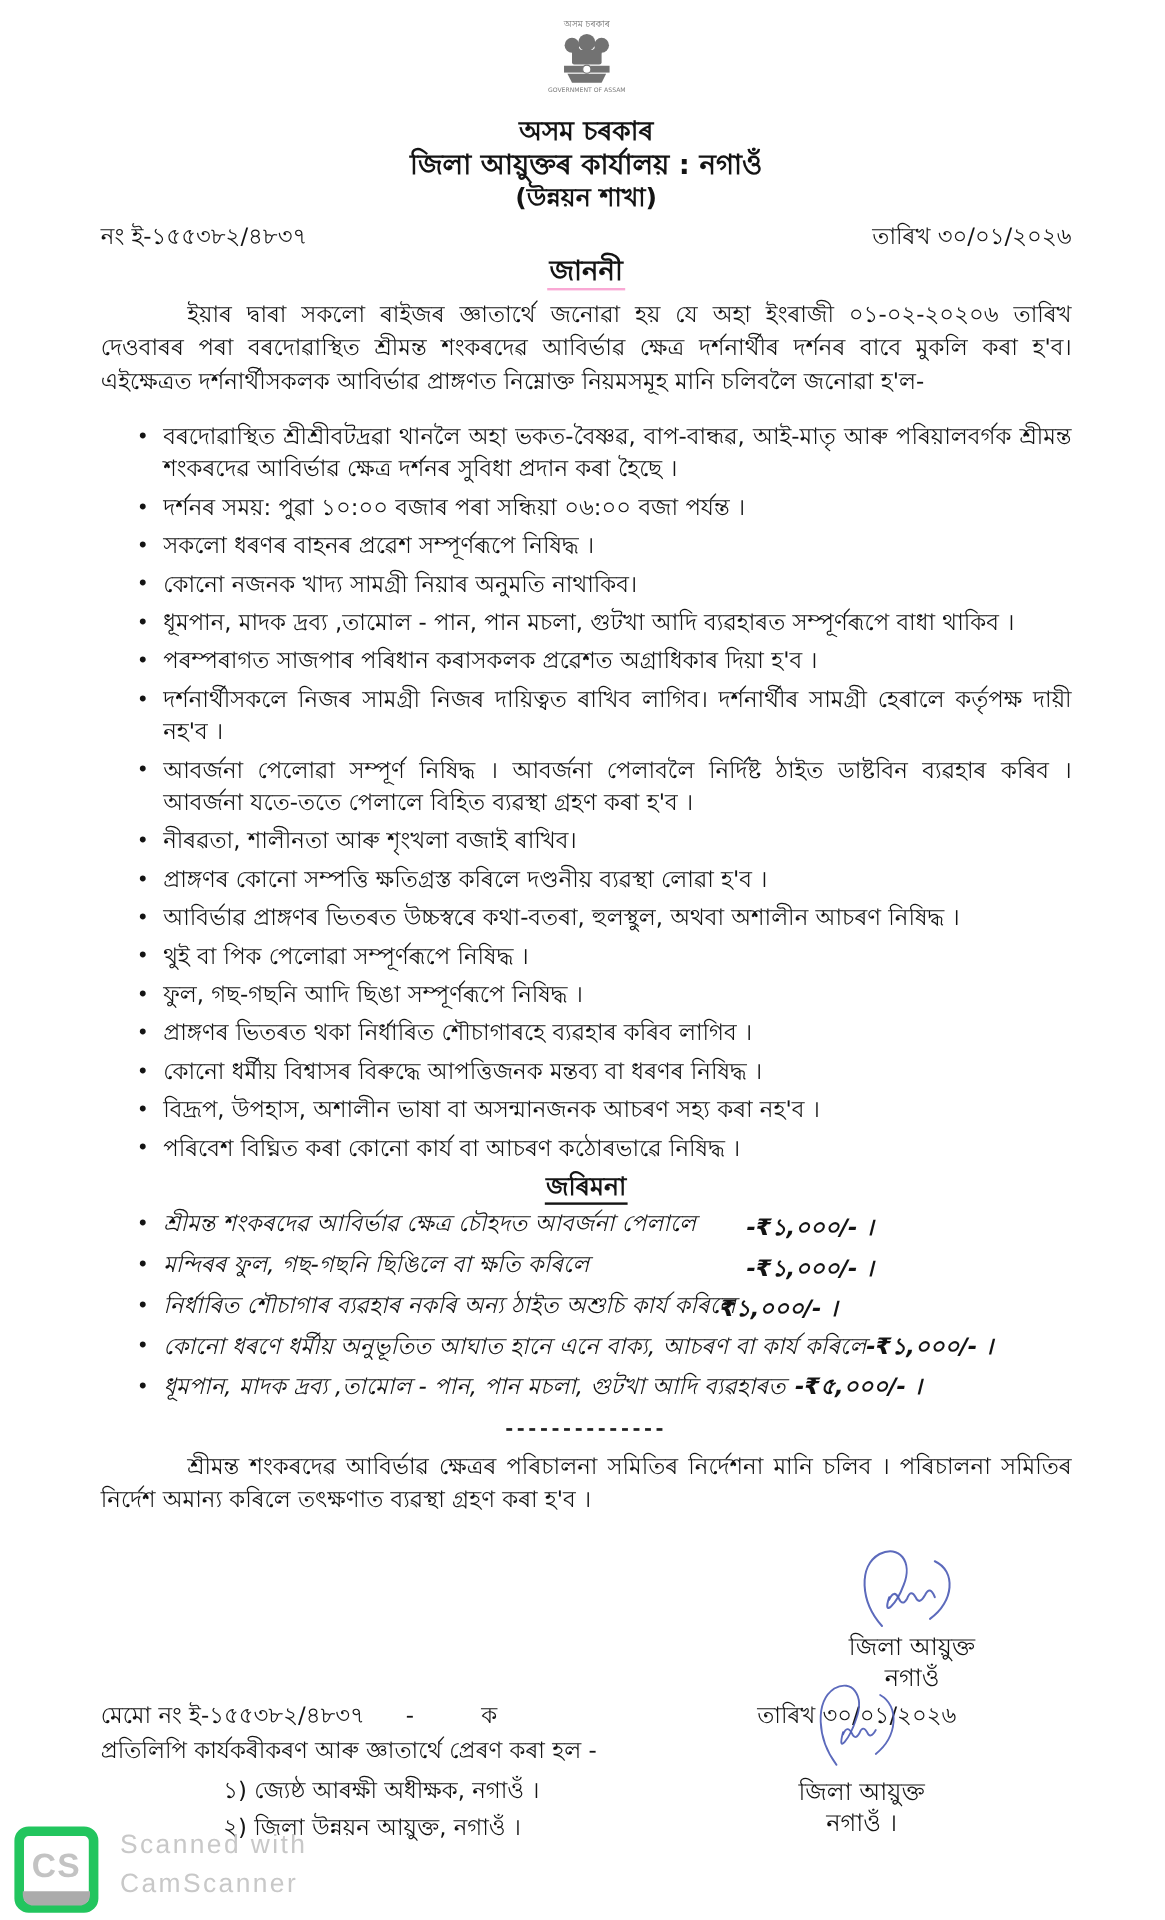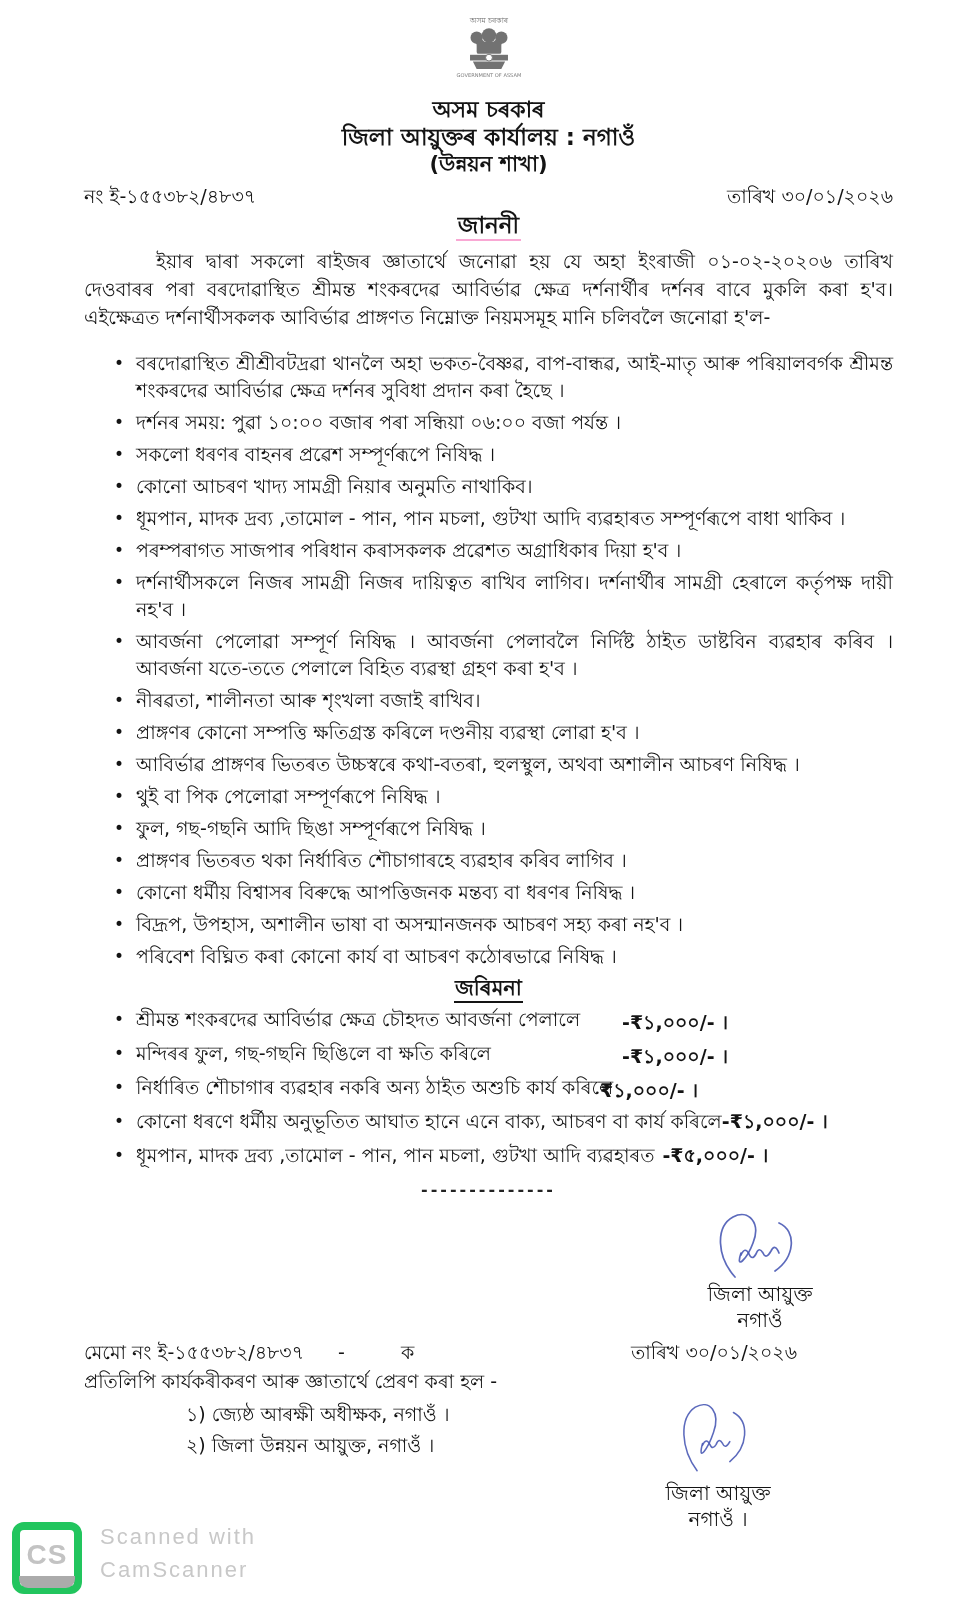--- a/index.html
+++ b/index.html
@@ -30,21 +30,21 @@
   .title span{border-bottom:2px solid #f9a8d4;padding:0 2px 1px;}
   
   .intro{margin-top:8px;text-align:justify;text-indent:72px;line-height:28px;}
   
   ul.rules{list-style:none;margin:14px 0 0 0;padding:0 0 0 36px;}
   ul.rules li{position:relative;padding-left:16px;margin-bottom:5px;text-align:justify;line-height:27px;}
   ul.rules li::before{content:"•";position:absolute;left:-6px;top:0;font-size:17px;}
   
   .pen-title{text-align:center;font-weight:700;font-size:21px;margin:2px 0 4px;}
   .pen-title span{border-bottom:2px solid #141414;padding:0 1px 1px;}
-  ul.pen{list-style:none;margin:0;padding:0 0 0 36px;}
+  ul.pen{list-style:none;margin:0;padding:0 0 0 36px;font-style:italic;}
   ul.pen li{position:relative;padding-left:16px;margin-bottom:7px;line-height:27px;}
   ul.pen li::before{content:"•";position:absolute;left:-6px;top:0;font-size:17px;}
   ul.pen .amt{position:absolute;top:3px;font-weight:700;white-space:nowrap;}
   ul.pen li:nth-of-type(1) .amt{left:502px;}
   ul.pen li:nth-of-type(2) .amt{left:502px;}
   ul.pen li:nth-of-type(3) .amt{left:480px;font-weight:700;}
   ul.pen li:nth-of-type(4) .amt{position:static;margin-left:0;}
   ul.pen li:nth-of-type(5) .amt{position:static;margin-left:8px;}
   .sep{text-align:center;letter-spacing:3px;font-weight:700;color:#222;margin:2px 0 0;font-size:16px;}
   .closing{margin-top:4px;text-align:justify;text-indent:72px;line-height:28px;}
@@ -111,21 +111,21 @@
   <p class="intro">ইয়াৰ দ্বাৰা সকলো ৰাইজৰ জ্ঞাতাৰ্থে জনোৱা হয় যে অহা ইংৰাজী ০১-০২-২০২০৬ তাৰিখ দেওবাৰৰ পৰা বৰদোৱাস্থিত শ্ৰীমন্ত শংকৰদেৱ আবিৰ্ভাৱ ক্ষেত্ৰ দৰ্শনাৰ্থীৰ দৰ্শনৰ বাবে মুকলি কৰা হ'ব। এইক্ষেত্ৰত দৰ্শনাৰ্থীসকলক আবিৰ্ভাৱ প্ৰাঙ্গণত নিম্নোক্ত নিয়মসমূহ মানি চলিবলৈ জনোৱা হ'ল-</p>
 
   <ul class="rules">
 
       <li><span>বৰদোৱাস্থিত শ্ৰীশ্ৰীবটদ্ৰৱা থানলৈ অহা ভকত-বৈষ্ণৱ, বাপ-বান্ধৱ, আই-মাতৃ আৰু পৰিয়ালবৰ্গক শ্ৰীমন্ত শংকৰদেৱ আবিৰ্ভাৱ ক্ষেত্ৰ দৰ্শনৰ সুবিধা প্ৰদান কৰা হৈছে ।</span></li>
 
       <li><span>দৰ্শনৰ সময়: পুৱা ১০:০০ বজাৰ পৰা সন্ধিয়া ০৬:০০ বজা পৰ্যন্ত ।</span></li>
 
       <li><span>সকলো ধৰণৰ বাহনৰ প্ৰৱেশ সম্পূৰ্ণৰূপে নিষিদ্ধ ।</span></li>
 
-      <li><span>কোনো আচৰণ খাদ্য সামগ্ৰী নিয়াৰ অনুমতি নাথাকিব।</span></li>
+      <li><span>কোনো নজনক খাদ্য সামগ্ৰী নিয়াৰ অনুমতি নাথাকিব।</span></li>
 
       <li><span>ধূমপান, মাদক দ্ৰব্য ,তামোল - পান, পান মচলা, গুটখা আদি ব্যৱহাৰত সম্পূৰ্ণৰূপে বাধা থাকিব ।</span></li>
 
       <li><span>পৰম্পৰাগত সাজপাৰ পৰিধান কৰাসকলক প্ৰৱেশত অগ্ৰাধিকাৰ দিয়া হ'ব ।</span></li>
 
       <li><span>দৰ্শনাৰ্থীসকলে নিজৰ সামগ্ৰী নিজৰ দায়িত্বত ৰাখিব লাগিব। দৰ্শনাৰ্থীৰ সামগ্ৰী হেৰালে কৰ্তৃপক্ষ দায়ী নহ'ব ।</span></li>
 
 
       <li><span>আবৰ্জনা পেলোৱা সম্পূৰ্ণ নিষিদ্ধ । আবৰ্জনা পেলাবলৈ নিৰ্দিষ্ট ঠাইত ডাষ্টবিন ব্যৱহাৰ কৰিব । আবৰ্জনা যতে-ততে পেলালে বিহিত ব্যৱস্থা গ্ৰহণ কৰা হ'ব ।</span></li>
 
@@ -157,20 +157,21 @@
 
       <li><span class="p-text">নিৰ্ধাৰিত শৌচাগাৰ ব্যৱহাৰ নকৰি অন্য ঠাইত অশুচি কাৰ্য কৰিলে</span><span class="amt">₹১,০০০/-  ।</span></li>
 
       <li><span class="p-text">কোনো ধৰণে ধৰ্মীয় অনুভূতিত আঘাত হানে এনে বাক্য, আচৰণ বা কাৰ্য কৰিলে</span><span class="amt">-₹১,০০০/- ।</span></li>
 
       <li><span class="p-text">ধূমপান, মাদক দ্ৰব্য ,তামোল - পান, পান মচলা, গুটখা আদি ব্যৱহাৰত</span><span class="amt">-₹৫,০০০/- ।</span></li>
     </ul>
 
   <div class="sep">--------------</div>
 
+  <p class="closing">শ্ৰীমন্ত শংকৰদেৱ আবিৰ্ভাৱ ক্ষেত্ৰৰ পৰিচালনা সমিতিৰ নিৰ্দেশনা মানি চলিব । পৰিচালনা সমিতিৰ নিৰ্দেশ অমান্য কৰিলে তৎক্ষণাত ব্যৱস্থা গ্ৰহণ কৰা হ'ব  ।</p>
 
   <div class="sig-block sig1">
     <svg class="sig-scribble" width="110" height="82" viewBox="0 0 110 82" xmlns="http://www.w3.org/2000/svg">
       <path class="sig-path" d="M30 72 C12 52 10 22 28 12 C44 4 56 18 48 38 C42 54 30 66 36 48"></path>
       <path class="sig-path" d="M36 50 q4 -9 8 -1 q3 7 7 0 q3 -8 7 -1 q3 7 8 -2 q4 -8 8 2"></path>
       <path class="sig-path" d="M74 18 C92 26 90 52 70 66"></path>
     </svg>
     <div class="sig-desig">জিলা আয়ুক্ত</div>
     <div class="sig-place">নগাওঁ</div>
   </div>

